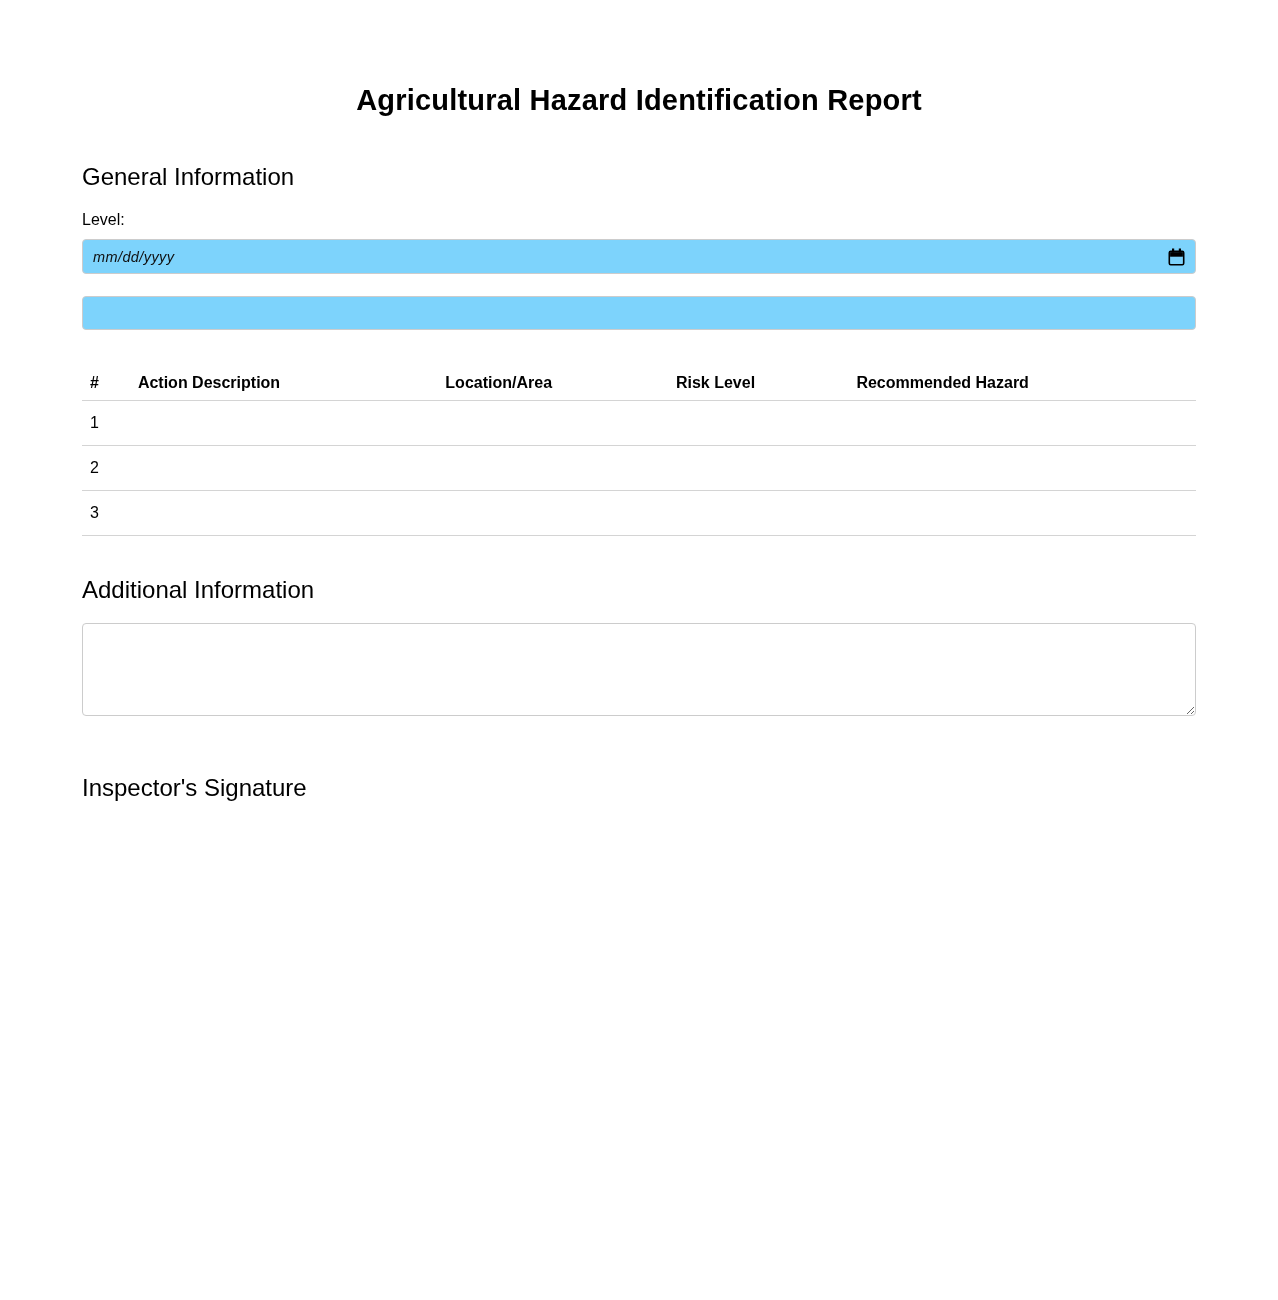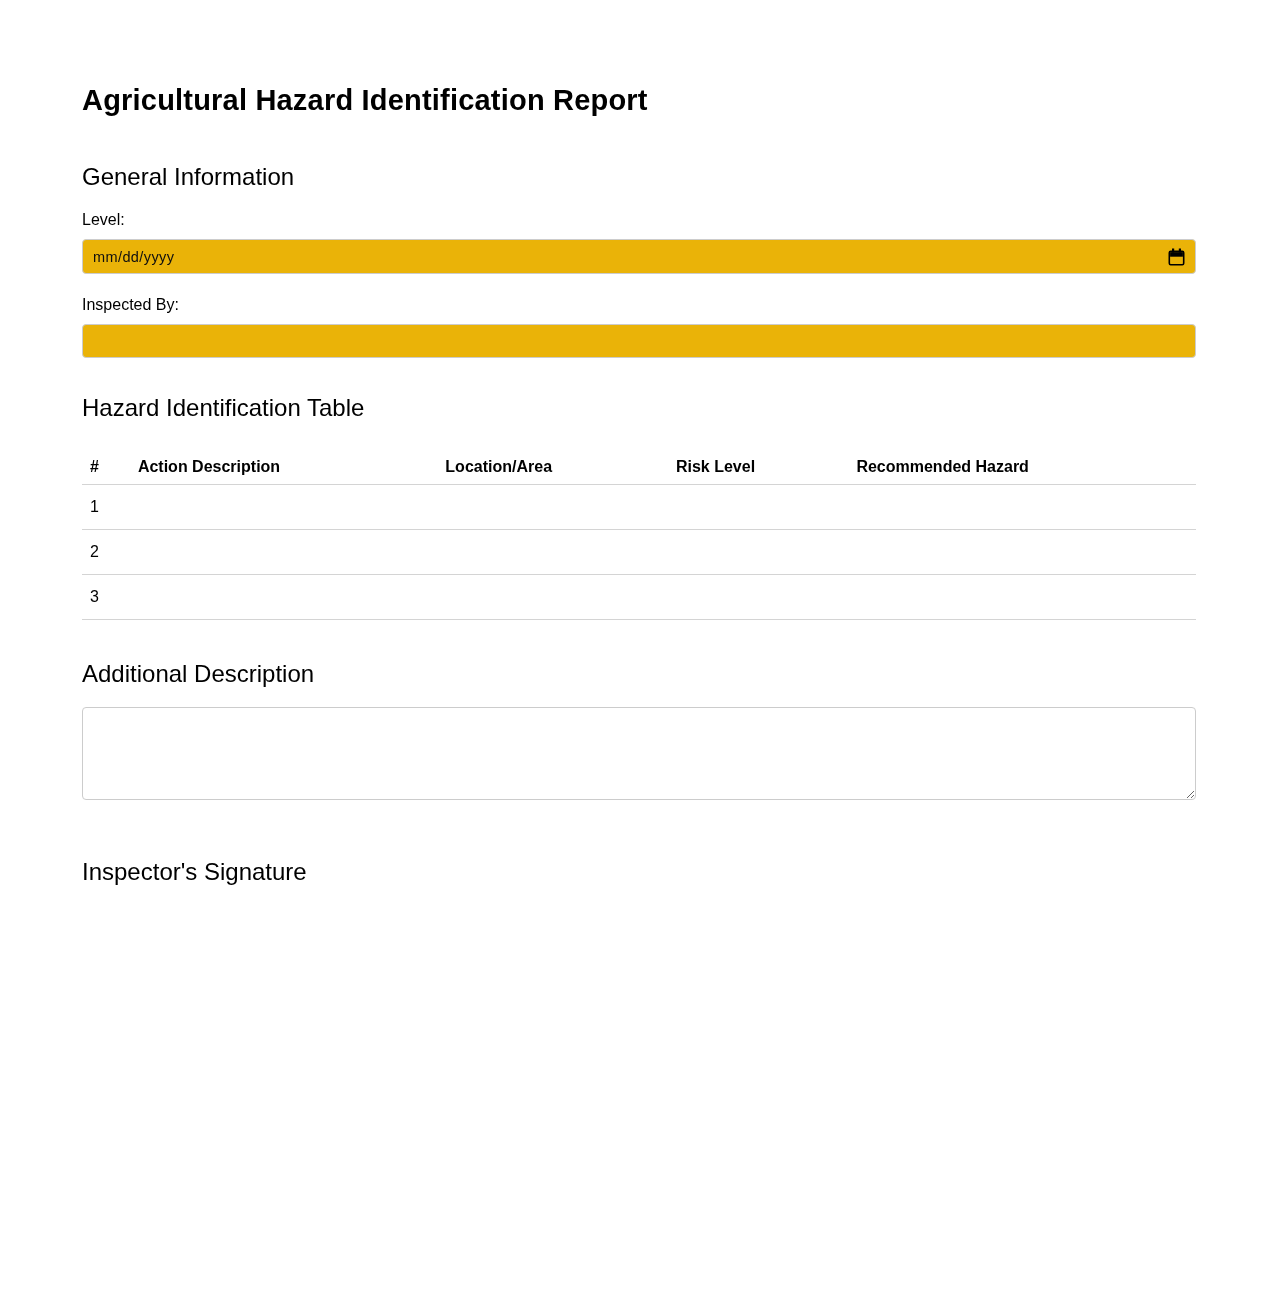--- a/index.html
+++ b/index.html
@@ -11,47 +11,48 @@
     font-family: "Liberation Sans", sans-serif;
   }
   .container {
     width: 1114px;
     margin: 0 auto;
     padding: 84px 0 220px 0;
   }
   h1.page-title {
     font-size: 29px;
     font-weight: 700;
-    text-align: left;
+    text-align: center;
     margin: 0 0 46px 0;
     letter-spacing: 0.2px;
   }
   h2.section-heading {
     font-size: 24px;
     font-weight: 400;
     margin: 0 0 20px 0;
   }
   .field { margin-bottom: 22px; }
   .field-label {
     display: block;
     font-size: 16px;
     margin-bottom: 10px;
   }
   .text-input {
     display: block;
     width: 100%;
     height: 34px;
     border: 1px solid #cccccc;
     border-radius: 4px;
-    background: #eab308;
+    background: #7dd3fc;
     padding: 0 10px;
     font-size: 15px;
     font-family: inherit;
     color: #000;
     outline: none;
+    font-style: italic;
   }
   .date-input {
     display: flex;
     align-items: center;
     justify-content: space-between;
     height: 35px;
     padding: 0 10px;
     cursor: default;
   }
   .date-placeholder {
@@ -122,27 +123,25 @@
             <rect x="4" y="0.5" width="2.2" height="4" fill="#000000"></rect>
             <rect x="10.8" y="0.5" width="2.2" height="4" fill="#000000"></rect>
             <rect x="1.3" y="3.3" width="14.4" height="13.4" rx="1.4" stroke="#000000" stroke-width="1.6" fill="none"></rect>
             <rect x="2.1" y="4.1" width="12.8" height="4.6" fill="#000000"></rect>
           </svg>
         </span>
       </div>
     </div>
 
     <div class="field">
-      <label class="field-label">Inspected By:</label>
       <input type="text" class="text-input" value="" style="">
     </div>
   </section>
 
   <section class="table-section">
-    <h2 class="section-heading">Hazard Identification Table</h2>
 
     <table class="hazard-table">
       <colgroup>
         <col style="width:4.3%">
         <col style="width:27.6%">
         <col style="width:20.7%">
         <col style="width:16.2%">
         <col style="width:31.2%">
       </colgroup>
       <thead>
@@ -174,21 +173,21 @@
           <td></td>
           <td></td>
           <td></td>
           <td></td>
         </tr>
       </tbody>
     </table>
   </section>
 
   <section class="observations-section">
-    <h2 class="section-heading">Additional Description</h2>
+    <h2 class="section-heading">Additional Information</h2>
     <textarea class="observations-textarea" style=""></textarea>
   </section>
 
   <section class="signature-section">
     <h2 class="section-heading">Inspector's Signature</h2>
   </section>
 
 </div>
 
 </body></html>

